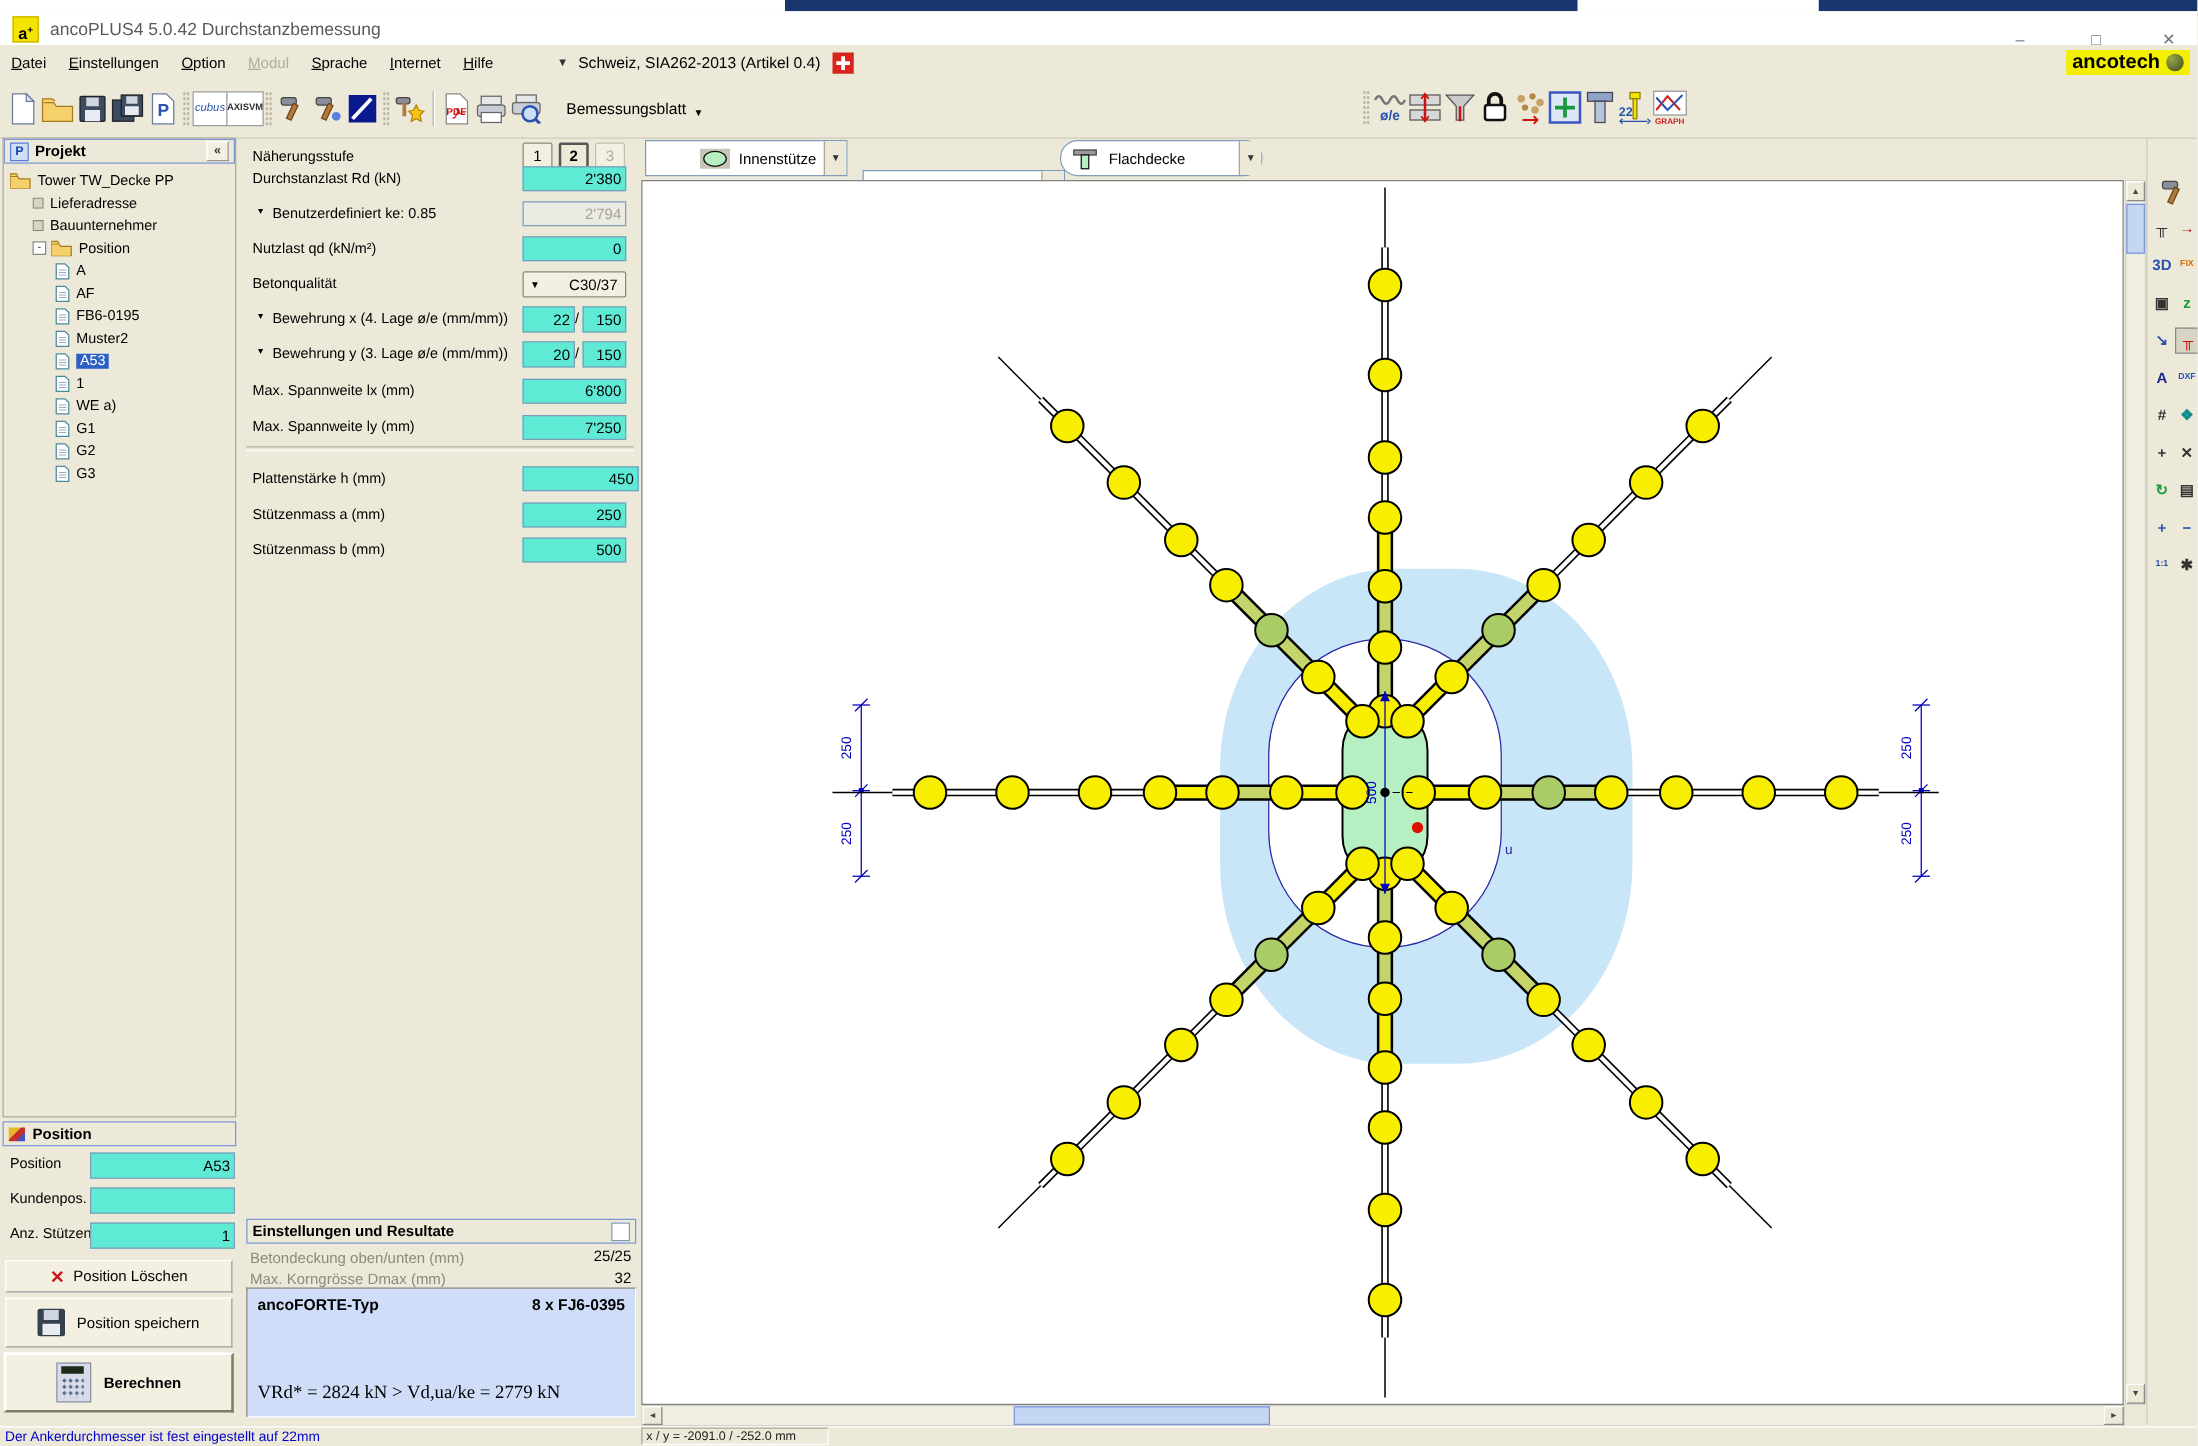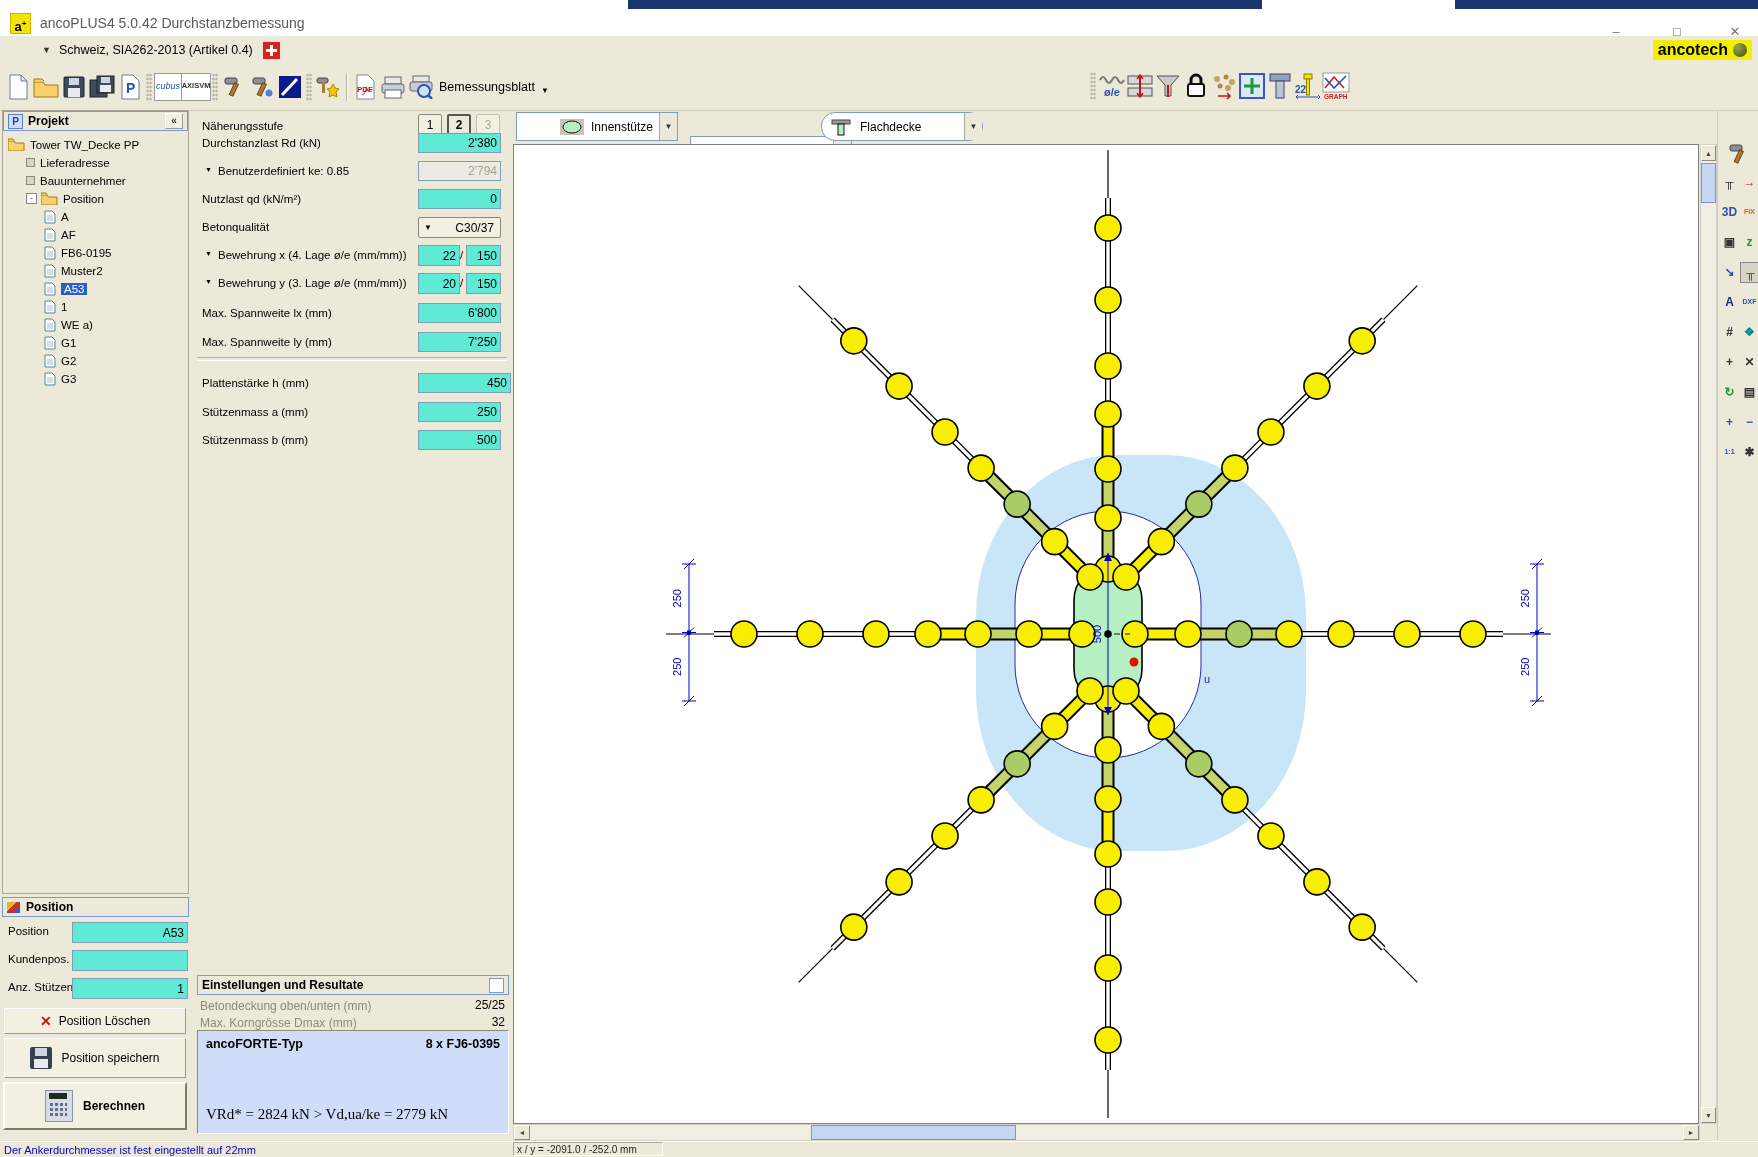--- a/index.html
+++ b/index.html
@@ -58,20 +58,29 @@
               font-weight:bold;font-size:13px;text-align:center;line-height:19px">
     <span>a</span><sup style="font-size:8px">+</sup>
   </div>
   <div class="abs" style="left:40px;top:6px;font-size:14px;color:#5a5a5a">ancoPLUS4 5.0.42 Durchstanzbemessung</div>
   <div class="winbtn" style="left:1605px">–</div>
   <div class="winbtn" style="left:1666px">□</div>
   <div class="winbtn" style="left:1724px">✕</div>
 </div>
 
 <div class="abs" style="left:0;top:36px;width:1758px;height:28px;display:flex;align-items:center">
+  <div id="menu-items" style="display:flex;align-items:center">
+      <div class="menu-item"><u>D</u>atei</div>
+      <div class="menu-item"><u>E</u>instellungen</div>
+      <div class="menu-item"><u>O</u>ption</div>
+      <div class="menu-item" style="color: rgb(176, 173, 156);"><u>M</u>odul</div>
+      <div class="menu-item"><u>S</u>prache</div>
+      <div class="menu-item"><u>I</u>nternet</div>
+      <div class="menu-item"><u>H</u>ilfe</div>
+    </div>
   <span style="font-size:9px;margin-left:42px;color:#333">▼</span>
   <span style="font-weight:normal;font-size:12.5px;margin-left:8px">Schweiz, SIA262-2013 (Artikel 0.4)</span>
   <span class="flag" style="margin-left:10px"></span>
   <div style="margin-left:auto;margin-right:6px;background:#f3ef00;padding:1px 5px;font-size:16px;font-weight:bold;display:flex;align-items:center">
     <span style="letter-spacing:0">ancotech</span>
     <span style="margin-left:5px;width:14px;height:14px;border-radius:50%;
           background:radial-gradient(circle at 4px 4px,#9aa84a,#3c4a1e);display:inline-block"></span>
   </div>
 </div>
 
@@ -162,21 +171,21 @@
       </div>
       <div class="ticon">
         <svg width="26" height="24" viewBox="0 0 26 24">
           <rect x="5" y="1" width="16" height="6" fill="#e8e8e8" stroke="#666"></rect>
           <rect x="2" y="7" width="22" height="9" rx="2" fill="#c9cdd6" stroke="#666"></rect>
           <circle cx="16" cy="16" r="6" fill="#cfe0f6" stroke="#2a52b0" stroke-width="2"></circle>
           <path d="M20 20l4 4" stroke="#2a52b0" stroke-width="2.5"></path>
         </svg>
       </div>
     </div>
-  <div style="margin-left:4px;display:flex;">
+  <div style="margin-left:18px;display:flex;">
     <span style="font-size:12.5px">Bemessungsblatt</span>
     <span style="font-size:8px;margin-left:6px;margin-top:6px">▼</span>
   </div>
   <div id="toolbar-right" style="position:absolute;left:1088px;top:8px;display:flex;align-items:center">
       <div class="handle"></div>
       <div class="ticon">
         <svg width="28" height="28" viewBox="0 0 28 28">
           <path d="M2 8q3-6 6 0t6 0 6 0 6 0" stroke="#777" fill="none" stroke-width="2"></path>
           <text x="6" y="24" font-size="11" fill="#2a52b0" font-weight="bold">ø/e</text>
         </svg>
@@ -495,21 +504,21 @@
     <div class="combo" style="left: 690px; margin-top: 24px;">
       <span style="margin:0 6px;display:inline-flex">
         <svg width="26" height="18" viewBox="0 0 26 18">
           <rect x="1" y="1" width="24" height="16" fill="none"></rect>
           <ellipse cx="13" cy="9" rx="9" ry="6" fill="#b5efc2" stroke="#111"></ellipse>
         </svg>
       </span>
       <span>Ovalstütze</span>
       <span class="arrow">▼</span>
     </div>
-    <div class="combo" style="left: 821px; border-radius: 14px;">
+    <div class="combo" style="left: 848px; border-radius: 14px;">
       <span style="margin:0 6px;display:inline-flex">
         <svg width="26" height="18" viewBox="0 0 26 18">
           <rect x="4" y="2" width="18" height="4" fill="#9a9a9a" stroke="#444"></rect>
           <rect x="10" y="6" width="6" height="11" fill="#b5efc2" stroke="#111"></rect>
         </svg>
       </span>
       <span>Flachdecke</span>
       <span class="arrow">▼</span>
     </div>
   </div>

